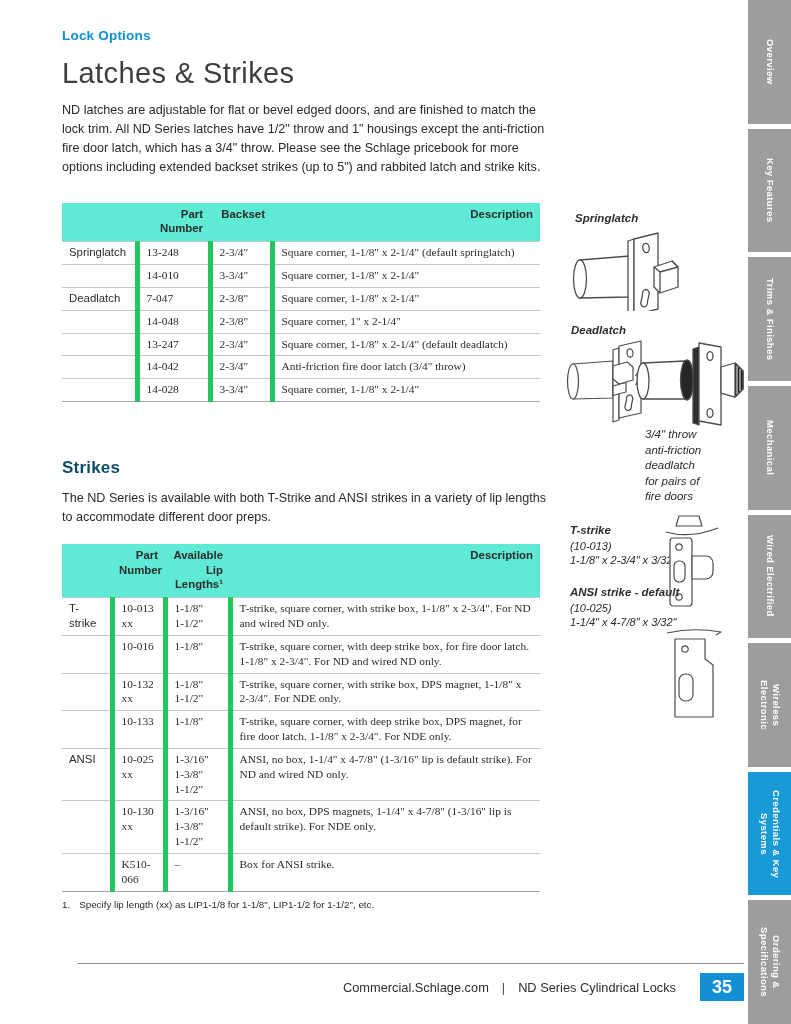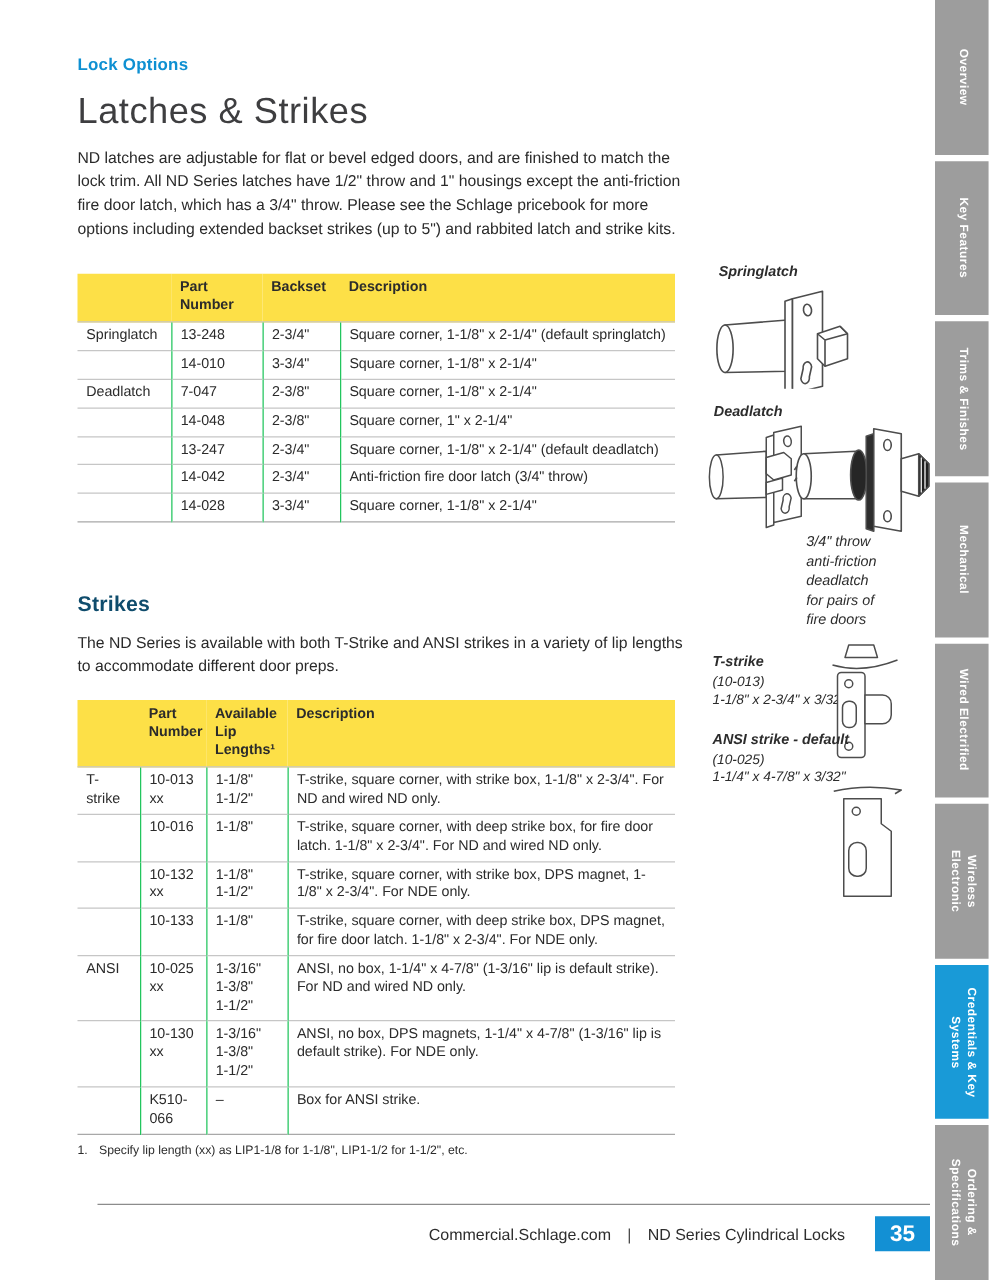--- a/index.html
+++ b/index.html
@@ -2,36 +2,36 @@
 <html><head>
 <meta charset="utf-8">
 <style>
   * { margin:0; padding:0; box-sizing:border-box; }
   html,body { width:791px; height:1024px; background:#fff; overflow:hidden;
     font-family:"Liberation Sans", sans-serif; }
   .page { position:relative; width:791px; height:1024px; background:#fff; }
 
   
   .content { position:absolute; left:62px; top:0; width:478px; }
-  .eyebrow { padding-top:44px; font-size:13.5px; font-weight:bold; color:#0e90d2; letter-spacing:.2px; }
+  .eyebrow { padding-top:28px; font-size:13.5px; font-weight:bold; color:#0e90d2; letter-spacing:.2px; }
   .page-title { margin-top:14px; font-size:29px; font-weight:500; color:#3e3e40; letter-spacing:.4px; }
   .section-heading { font-size:17px; font-weight:bold; color:#0f4c6c; letter-spacing:.2px; }
   .latches-heading { margin-top:33px; }
   .strikes-heading { margin-top:56px; }
   .body-text { margin-top:11px; font-size:12.6px; line-height:1.5; color:#2a2a2a; width:492px; }
 
   
   table.data-table { margin-top:26px; border-collapse:collapse; width:478px; table-layout:fixed;
     color:#2b2b2b; border-bottom:1px solid #a8a8a8; }
   table.strikes-table { margin-top:17px; }
-  .data-table th { background:#fde047; text-align:left; font-weight:bold; font-size:11.4px;
+  .data-table th { background:#5eead4; text-align:right; font-weight:bold; font-size:11.4px;
     padding:4px 7px 5px; vertical-align:top; white-space:pre-line; line-height:1.3; }
   .data-table td { border-top:1px solid #c6c6c6; padding:3px 7px 4px; vertical-align:top;
     white-space:pre-line; font-size:11.4px; line-height:1.3; }
-  .data-table td + td { border-left:1px solid #22c55e; }
+  .data-table td + td { border-left:5px solid #22c55e;font-family:Liberation Serif, serif; }
 
   .footnote { margin-top:7px; display:flex; gap:9px; font-size:9.8px; color:#2b2b2b; }
 
   
   .fig-label { position:absolute; font-size:11.5px; font-weight:bold; font-style:italic; color:#2c2c2c; }
   .fig-caption { position:absolute; font-size:11.5px; font-style:italic; color:#2c2c2c;
     line-height:1.35; white-space:pre-line; }
   .fig-text { position:absolute; font-size:11px; font-style:italic; color:#2c2c2c; line-height:1.35; }
   .fig-text .ft-label { display:block; font-weight:bold; font-size:11.5px; }
   .fig-text span { display:block; }

